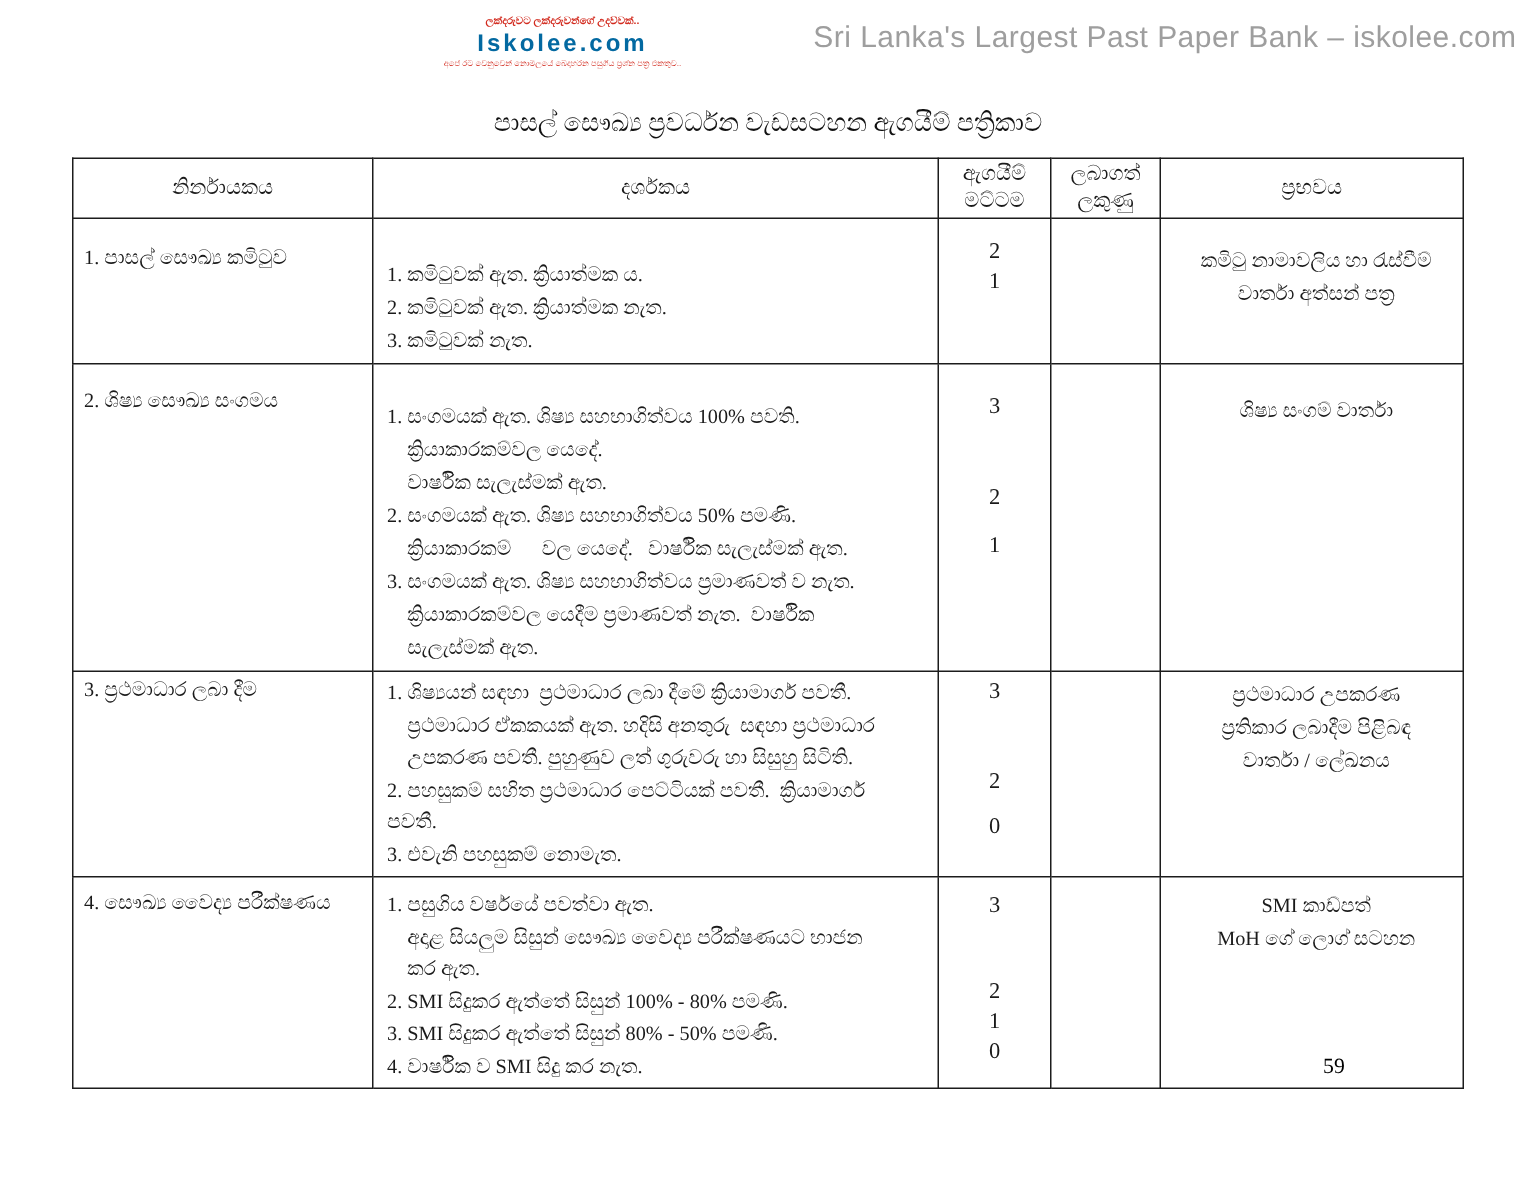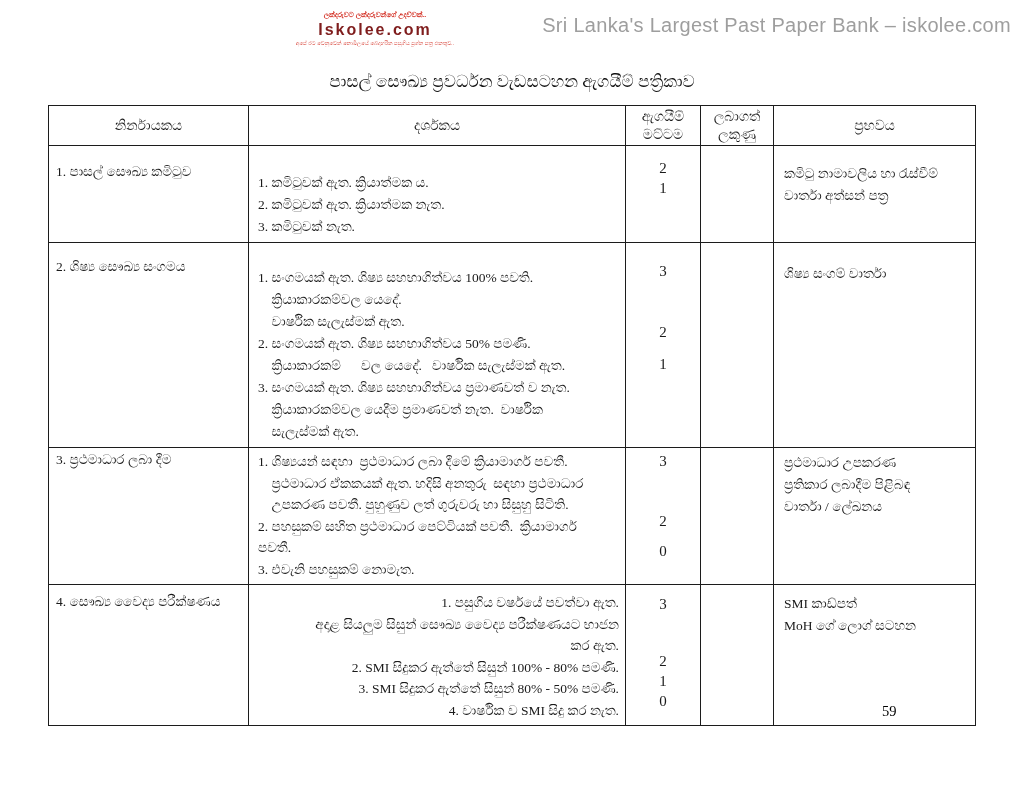--- a/index.html
+++ b/index.html
@@ -26,21 +26,21 @@
   .logo-tag-top {
     font-size: 7px;
     font-weight: bold;
     color: #d22a1e;
     white-space: nowrap;
     overflow: hidden;
   }
   .logo-brand {
     font-size: 16px;
     font-weight: bold;
-    color: #7f1d1d;
+    color: #0369a1;
     letter-spacing: 2px;
   }
   .logo-tag-bottom {
     font-size: 5.5px;
     color: #d22a1e;
     white-space: nowrap;
     overflow: hidden;
   }
   .banner {
     position: absolute;
@@ -80,21 +80,21 @@
   tr.hdr-row th {
     text-align: center;
     vertical-align: middle;
     font-size: 14px;
     line-height: 1.25;
     padding: 2px 2px;
   }
   tr.body-row td.c-crit  { padding: 4px 4px 4px 7px; margin-left: 48px; }
   tr.body-row td.c-ind   { padding: 4px 6px 4px 9px; }
   tr.body-row td.c-marks { text-align: center; font-size: 15px; line-height: 20px; }
-  tr.body-row td.c-src   { padding: 4px 4px 4px 10px; line-height: 21px; }
+  tr.body-row td.c-src   { padding: 4px 4px 4px 10px; line-height: 21px; text-align: center; }
 
   tr.row1 { height: 93px; }
   tr.row2 { height: 205px; }
   tr.row3 { height: 123px; }
   tr.row4 { height: 120px; border-radius: 31px; }
 
   .ind-line, .src-line { white-space: pre-wrap; line-height: 22px; }
   tr.row3 .ind-line { line-height: 21.5px; font-family: Liberation Serif, serif; }
   tr.row4 .ind-line { line-height: 21.5px; }
 
@@ -108,21 +108,21 @@
   tr.row2 td.c-ind   { padding-top: 24px; }
   tr.row2 td.c-marks { padding-top: 18px; }
   tr.row2 td.c-src   { padding-top: 20px; }
 
   tr.row3 td.c-crit  { padding-top: 4px; }
   tr.row3 td.c-ind   { padding-top: 3px; }
   tr.row3 td.c-marks { padding-top: 3px; }
   tr.row3 td.c-src   { padding-top: 4px; }
 
   tr.row4 td.c-crit  { padding-top: 9px; }
-  tr.row4 td.c-ind   { padding-top: 7px; text-align: right; }
+  tr.row4 td.c-ind   { padding-top: 7px; }
   tr.row4 td.c-marks { padding-top: 9px; }
   tr.row4 td.c-src   { padding-top: 8px; }
 
   .mk { }
   tr.row2 .mk-gap-lg { margin-top: 41px; }
   tr.row2 .mk-gap-sm { margin-top: 12px; }
   tr.row3 .mk-gap-lg { margin-top: 40px; }
   tr.row3 .mk-gap-sm { margin-top: 10px; }
   tr.row4 .mk-gap-lg { margin-top: 37px; }
 

